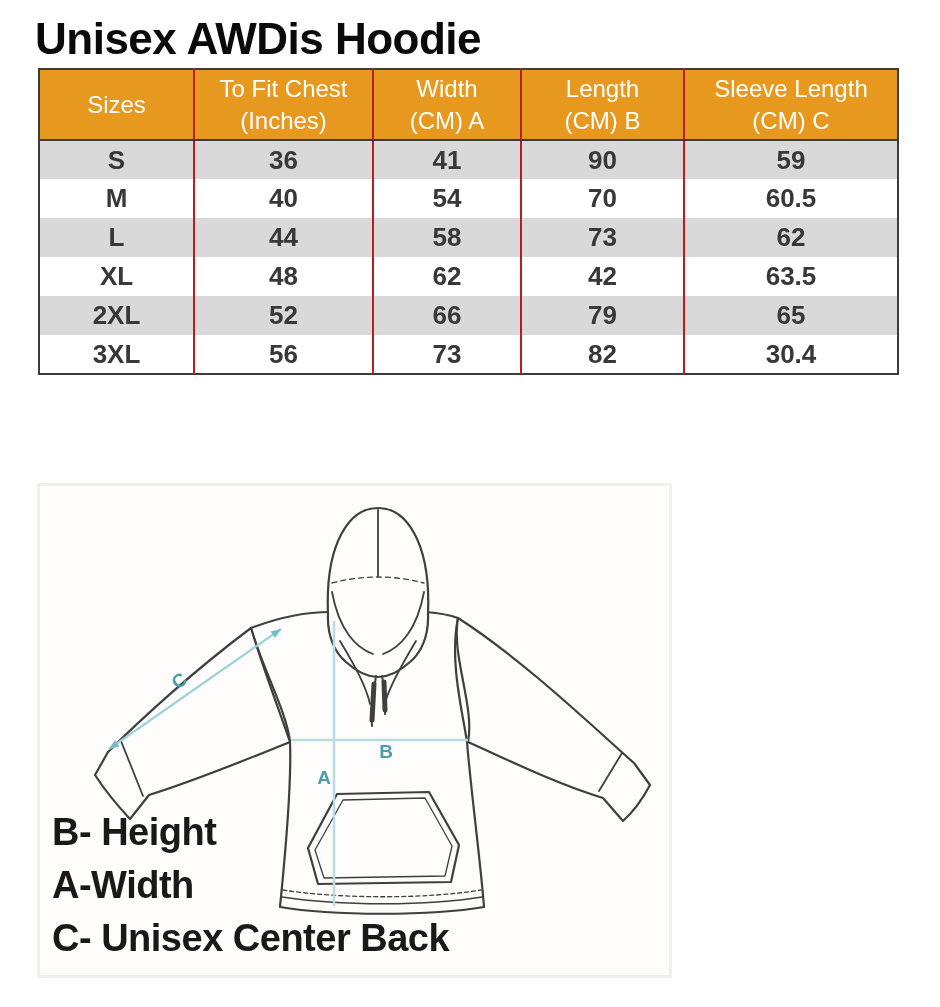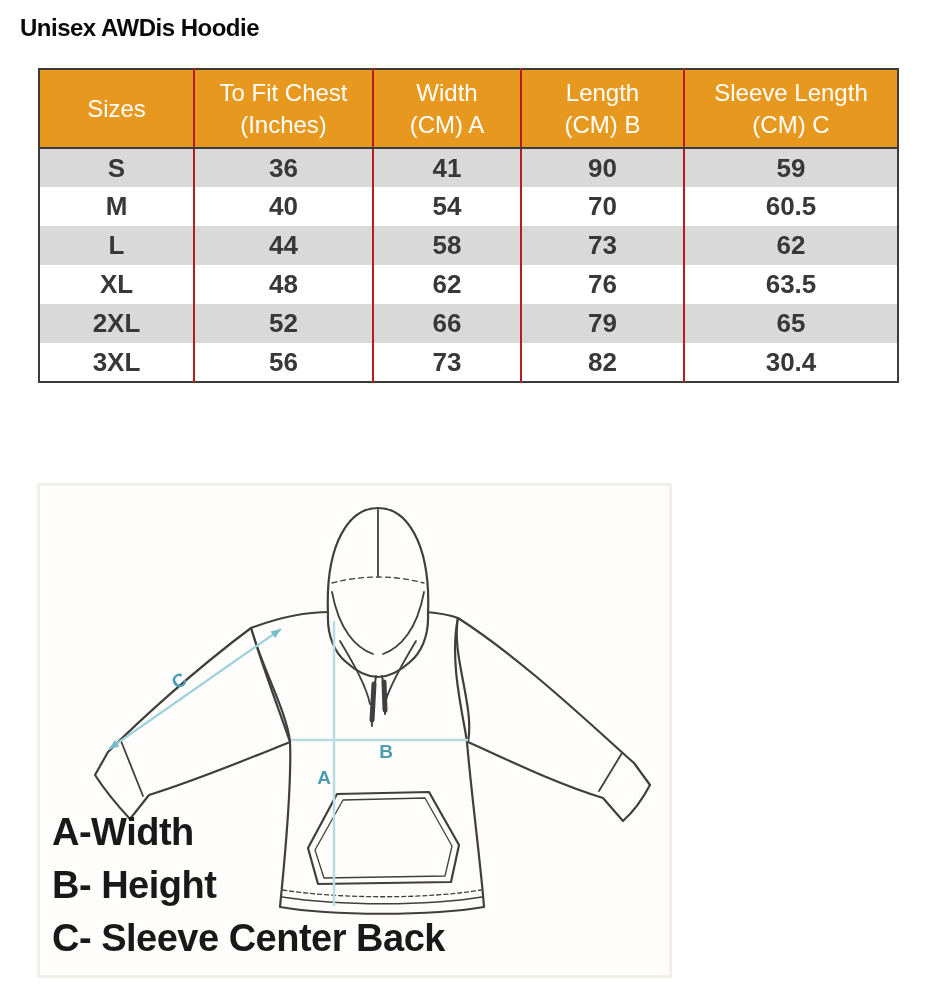--- a/index.html
+++ b/index.html
@@ -8,23 +8,23 @@
     position: relative;
     width: 940px;
     height: 1007px;
     background: #ffffff;
     font-family: "Liberation Sans", "DejaVu Sans", sans-serif;
     overflow: hidden;
   }
   
   .page-title {
     position: absolute;
-    left: 20px;
+    left: 35px;
     top: 14px;
-    font-size: 24px;
+    font-size: 44px;
     font-weight: 700;
     letter-spacing: -0.5px;
     color: #0a0a0a;
   }
   
   .size-table {
     position: absolute;
     left: 38px;
     top: 68px;
     width: 859px;
@@ -32,21 +32,21 @@
     table-layout: fixed;
     border: 2px solid #3c3c3c;
   }
   .size-table th, .size-table td {
     border-left: 2px solid #b91c1c;
     text-align: center;
     vertical-align: middle;
     padding: 0;
   }
   .size-table th:first-child, .size-table td:first-child { border-left: none; }
-  .size-table thead tr { height: 79px; }
+  .size-table thead tr { height: 71px; }
   .size-table thead th {
     background: #e6991e;
     color: #ffffff;
     font-weight: 400;
     font-size: 24px;
     border-bottom: 2px solid #3c3c3c;
   }
   .th-inner { display: flex; flex-direction: column; justify-content: center; height: 100%; }
   .th-line { line-height: 32px; }
   .size-table tbody tr { height: 39px; }
@@ -147,21 +147,21 @@
         <td>L</td>
           <td>44</td>
           <td>58</td>
           <td>73</td>
           <td>62</td>
       </tr>
       <tr>
         <td>XL</td>
           <td>48</td>
           <td>62</td>
-          <td>76</td>
+          <td>42</td>
           <td>63.5</td>
       </tr>
       <tr class="stripe">
         <td>2XL</td>
           <td>52</td>
           <td>66</td>
           <td>79</td>
           <td>65</td>
       </tr>
       <tr>
@@ -218,19 +218,19 @@
         <path stroke="#9ed2da" stroke-width="2.2" d="M 69 263 L 241 143"></path>
         <polygon fill="#77bcc9" points="241,143 235.1,152.0 230.5,145.4"></polygon>
         <polygon fill="#77bcc9" points="69,263 79.5,260.6 74.9,254.0"></polygon>
         <text x="284" y="298" text-anchor="middle" font-family="Liberation Sans, DejaVu Sans, sans-serif" font-size="19" font-weight="700" fill="#4c9dad">A</text>
         <text x="346" y="272" text-anchor="middle" font-family="Liberation Sans, DejaVu Sans, sans-serif" font-size="19" font-weight="700" fill="#4c9dad">B</text>
         <text x="143" y="200" text-anchor="middle" transform="rotate(-35 143 200)" font-family="Liberation Sans, DejaVu Sans, sans-serif" font-size="19" font-weight="700" fill="#4c9dad">C</text>
       </g>
     </svg>
 
     <div class="legend">
+      <div>B- Height</div>
       <div>A-Width</div>
-      <div>B- Height</div>
-      <div>C- Sleeve Center Back</div>
+      <div>C- Unisex Center Back</div>
     </div>
   </div>
 
 </div>
 
 </body></html>

